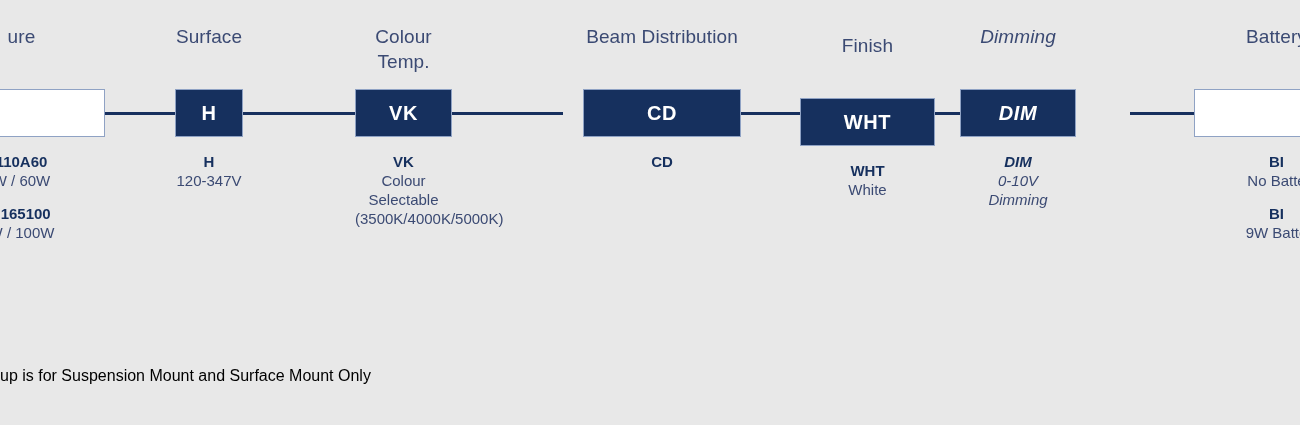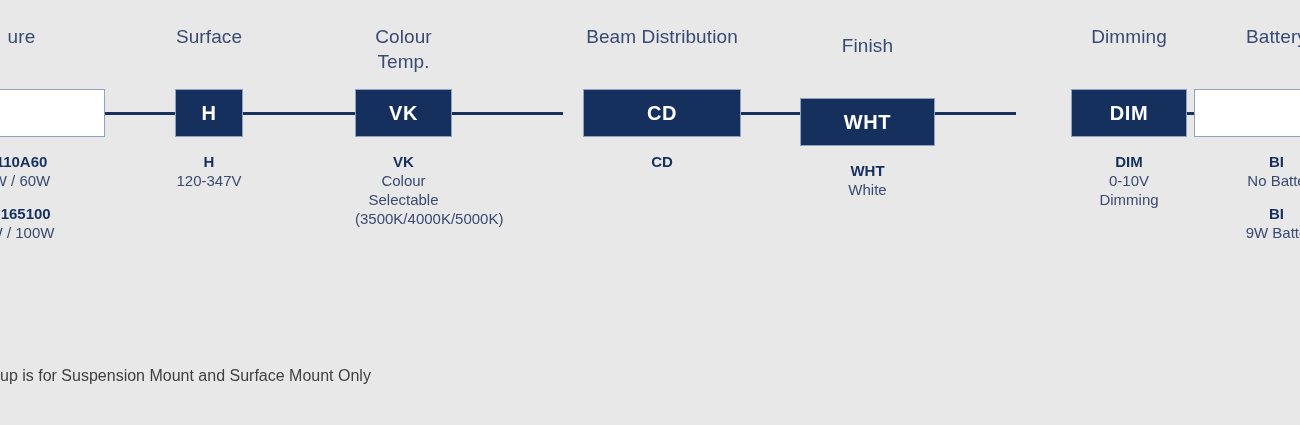--- a/index.html
+++ b/index.html
@@ -96,21 +96,21 @@
   .desc-text { display: block; }
 
   
   .footnote {
     position: absolute;
     top: 365px;
     left: 0;
     width: 1300px;
     font-size: 16px;
     line-height: 22px;
-    color: #404040;
+    color: #000000;
     white-space: nowrap;
   }
 </style>
 </head>
 <body>
 
 <div id="canvas">
 
   <div class="rail" style="left:104px; width:72px;"></div>
   <div class="rail" style="left:242px; width:114px;"></div>
@@ -170,21 +170,21 @@
     <div class="node-header">Finish</div>
     <div class="node-box filled">WHT</div>
     <div class="node-desc">
         <div class="desc-group">
           <span class="desc-code">WHT</span>
           <span class="desc-text">White</span>
         </div>
       </div>
   </div>
 
-  <div class="node" style="left:1071px; width:116px;">
+  <div class="node" style="left:960px; width:116px;font-style:italic;">
     <div class="node-header">Dimming</div>
     <div class="node-box filled">DIM</div>
     <div class="node-desc">
         <div class="desc-group">
           <span class="desc-code">DIM</span>
           <span class="desc-text">0-10V<br>Dimming</span>
         </div>
       </div>
   </div>
 

